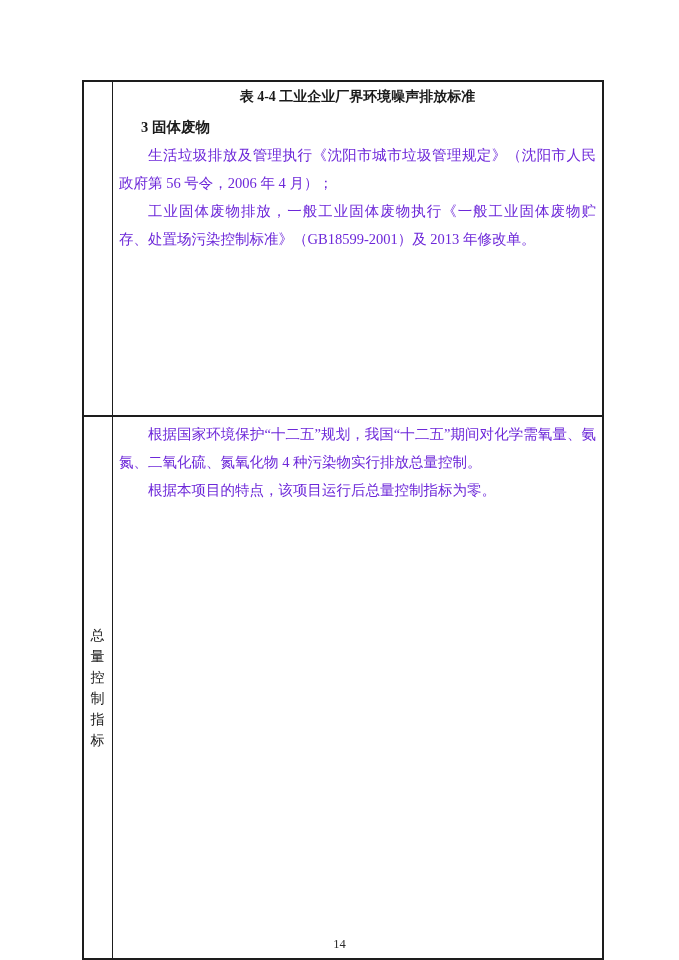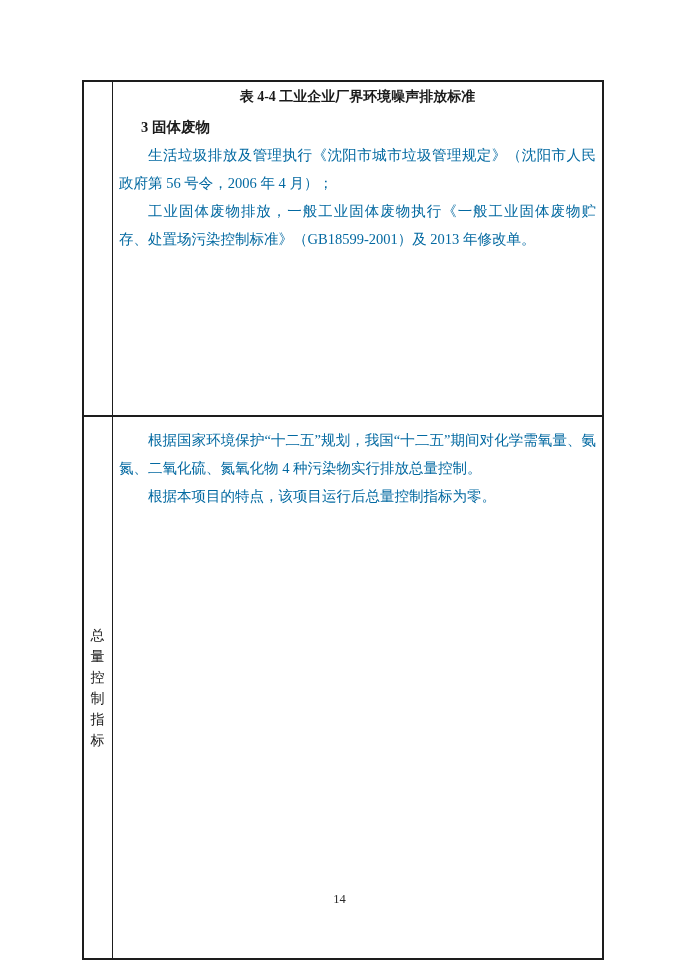--- a/index.html
+++ b/index.html
@@ -21,21 +21,21 @@
     display: grid;
     grid-template-columns: 29px 1fr;
     grid-template-rows: 335px 1fr;
   }
   .cell-rowlabel {
     border-right: 1.5px solid #1d1d1d;
     display: flex; align-items: center; justify-content: center;
   }
   .row-top { border-bottom: 2px solid #1d1d1d; }
   .cell-content { padding: 0 6px; overflow: hidden; }
-  .cell-content.bottom { padding-top: 9px; }
+  .cell-content.bottom { padding-top: 3px; }
   
   .vlabel {
     width: 15px;
     font-size: 14px;
     line-height: 21px;
     word-break: break-all;
     letter-spacing: 0;
   }
   
   .tbl-title {
@@ -72,26 +72,26 @@
     margin: 8px 0 3px 22px;
     font-weight: bold;
     font-size: 14.5px;
     line-height: 22px;
   }
   p.para {
     font-size: 14.5px;
     line-height: 28px;
     text-align: justify;
     text-indent: 2em;
-    color: #0369a1;
+    color: #6d28d9;
   }
   
   .pagenum {
     position: absolute;
-    top: 892px; left: 0;
+    top: 937px; left: 0;
     width: 100%;
     text-align: center;
     font-size: 12.5px;
     color: #2a2a2a;
   }
 </style>
 </head>
 <body>
 
 <div class="page">

